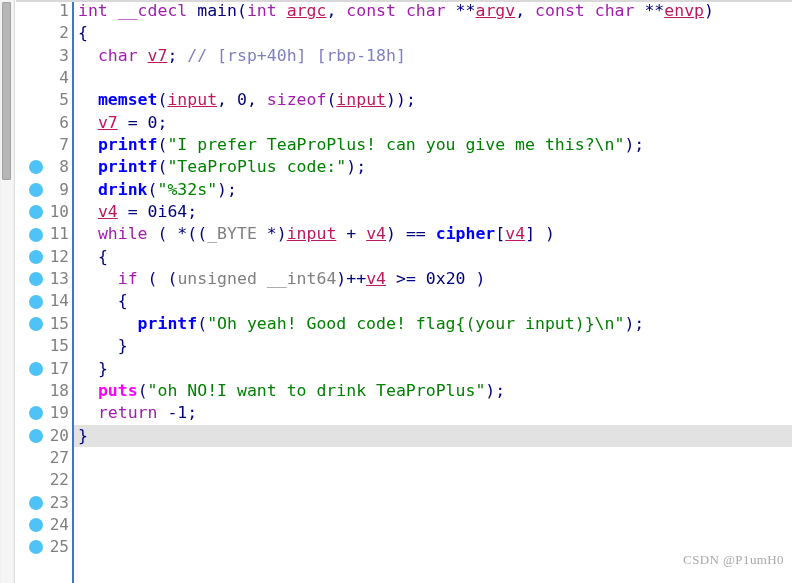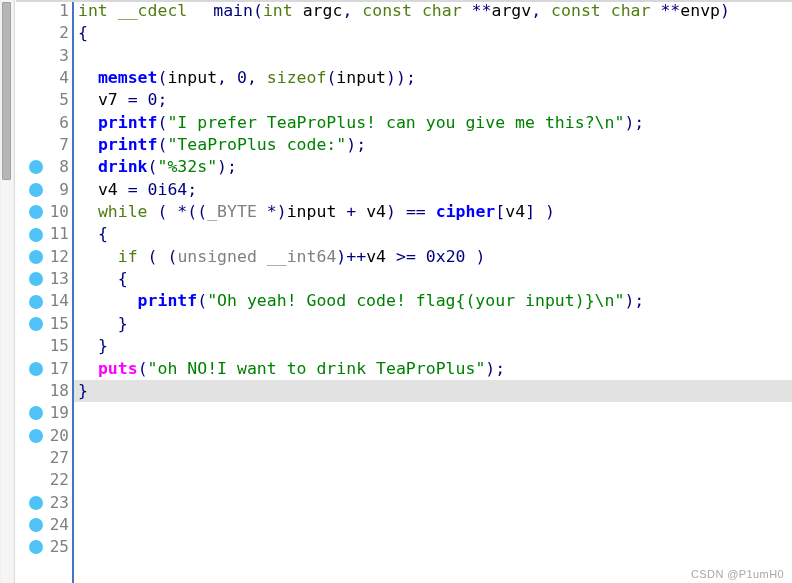--- a/index.html
+++ b/index.html
@@ -92,40 +92,40 @@
   
   .bp-dot {
     position: absolute;
     left: 14px;
     width: 14px; height: 14px;
     border-radius: 50%;
     background: #4fc3f7;
   }
 
   
-  .t-kw      { color: #4d7c0f; }            
-  .t-fn      { color: #00007f; margin-left: 16px; }            
+  .t-kw      { color: #a21caf; }            
+  .t-fn      { color: #00007f; }            
   .t-call    { color: #0000ff; font-weight: bold; } 
   .t-hl      { color: #ff00ff; font-weight: bold; margin-top: 20px; } 
-  .t-var     { color: #000000; }            
+  .t-var     { color: #be185d; text-decoration: underline; }            
   .t-hlvar   { color: #ff6600; font-weight: bold; } 
   .t-str     { color: #008000; }            
   .t-cmt     { color: #8080c0; }            
   .t-type    { color: #808080; }            
   .t-num     { color: #00007f; }            
   .t-punct   { color: #00007f; }            
   .t-plain   { color: #000000; }
 
   
   .watermark {
     position: absolute;
     right: 8px;
-    bottom: 3px;
-    font-family: Liberation Sans, sans-serif;
-    font-size: 11px;
+    bottom: 15px;
+    font-family: Liberation Serif, serif;
+    font-size: 13px;
     color: #a8a8a8;
     letter-spacing: 0.4px;
     z-index: 5;
     pointer-events: none;
   }
 
   
   .chrome-top {
     position: absolute;
     left: 16px; top: 0;
@@ -187,32 +187,34 @@
       <div class="row">27</div>
       <div class="row">22</div>
       <div class="row">23</div>
       <div class="row">24</div>
       <div class="row">25</div>
     </div>
 
   <div class="code-col" id="code-col">
       <div class="row"><span class="t-kw">int</span><span class="t-plain">&nbsp;</span><span class="t-kw">__cdecl</span><span class="t-plain">&nbsp;</span><span class="t-fn">main</span><span class="t-punct">(</span><span class="t-kw">int</span><span class="t-plain">&nbsp;</span><span class="t-var">argc</span><span class="t-punct">,</span><span class="t-plain">&nbsp;</span><span class="t-kw">const</span><span class="t-plain">&nbsp;</span><span class="t-kw">char</span><span class="t-plain">&nbsp;</span><span class="t-punct">*</span><span class="t-punct">*</span><span class="t-var">argv</span><span class="t-punct">,</span><span class="t-plain">&nbsp;</span><span class="t-kw">const</span><span class="t-plain">&nbsp;</span><span class="t-kw">char</span><span class="t-plain">&nbsp;</span><span class="t-punct">*</span><span class="t-punct">*</span><span class="t-var">envp</span><span class="t-punct">)</span></div>
       <div class="row"><span class="t-punct">{</span></div>
+      <div class="row"><span class="t-plain">&nbsp;&nbsp;</span><span class="t-kw">char</span><span class="t-plain">&nbsp;</span><span class="t-var">v7</span><span class="t-punct">;</span><span class="t-plain">&nbsp;</span><span class="t-cmt">// [rsp+40h] [rbp-18h]</span></div>
       <div class="row">&nbsp;</div>
       <div class="row"><span class="t-plain">&nbsp;&nbsp;</span><span class="t-call">memset</span><span class="t-punct">(</span><span class="t-var">input</span><span class="t-punct">,</span><span class="t-plain">&nbsp;</span><span class="t-num">0</span><span class="t-punct">,</span><span class="t-plain">&nbsp;</span><span class="t-kw">sizeof</span><span class="t-punct">(</span><span class="t-var">input</span><span class="t-punct">)</span><span class="t-punct">)</span><span class="t-punct">;</span></div>
       <div class="row"><span class="t-plain">&nbsp;&nbsp;</span><span class="t-var">v7</span><span class="t-plain">&nbsp;</span><span class="t-punct">=</span><span class="t-plain">&nbsp;</span><span class="t-num">0</span><span class="t-punct">;</span></div>
       <div class="row"><span class="t-plain">&nbsp;&nbsp;</span><span class="t-call">printf</span><span class="t-punct">(</span><span class="t-str">"I prefer TeaProPlus! can you give me this?\n"</span><span class="t-punct">)</span><span class="t-punct">;</span></div>
       <div class="row"><span class="t-plain">&nbsp;&nbsp;</span><span class="t-call">printf</span><span class="t-punct">(</span><span class="t-str">"TeaProPlus code:"</span><span class="t-punct">)</span><span class="t-punct">;</span></div>
       <div class="row"><span class="t-plain">&nbsp;&nbsp;</span><span class="t-call">drink</span><span class="t-punct">(</span><span class="t-str">"%32s"</span><span class="t-punct">)</span><span class="t-punct">;</span></div>
       <div class="row"><span class="t-plain">&nbsp;&nbsp;</span><span class="t-var">v4</span><span class="t-plain">&nbsp;</span><span class="t-punct">=</span><span class="t-plain">&nbsp;</span><span class="t-num">0i64</span><span class="t-punct">;</span></div>
       <div class="row"><span class="t-plain">&nbsp;&nbsp;</span><span class="t-kw">while</span><span class="t-plain">&nbsp;</span><span class="t-punct">(</span><span class="t-plain">&nbsp;</span><span class="t-punct">*</span><span class="t-punct">(</span><span class="t-punct">(</span><span class="t-type">_BYTE</span><span class="t-plain">&nbsp;</span><span class="t-punct">*</span><span class="t-punct">)</span><span class="t-var">input</span><span class="t-plain">&nbsp;</span><span class="t-punct">+</span><span class="t-plain">&nbsp;</span><span class="t-var">v4</span><span class="t-punct">)</span><span class="t-plain">&nbsp;</span><span class="t-punct">=</span><span class="t-punct">=</span><span class="t-plain">&nbsp;</span><span class="t-call">cipher</span><span class="t-punct">[</span><span class="t-var">v4</span><span class="t-punct">]</span><span class="t-plain">&nbsp;</span><span class="t-punct">)</span></div>
       <div class="row"><span class="t-plain">&nbsp;&nbsp;</span><span class="t-punct">{</span></div>
       <div class="row"><span class="t-plain">&nbsp;&nbsp;&nbsp;&nbsp;</span><span class="t-kw">if</span><span class="t-plain">&nbsp;</span><span class="t-punct">(</span><span class="t-plain">&nbsp;</span><span class="t-punct">(</span><span class="t-type">unsigned</span><span class="t-plain">&nbsp;</span><span class="t-type">__int64</span><span class="t-punct">)</span><span class="t-punct">+</span><span class="t-punct">+</span><span class="t-var">v4</span><span class="t-plain">&nbsp;</span><span class="t-punct">&gt;</span><span class="t-punct">=</span><span class="t-plain">&nbsp;</span><span class="t-num">0x20</span><span class="t-plain">&nbsp;</span><span class="t-punct">)</span></div>
       <div class="row"><span class="t-plain">&nbsp;&nbsp;&nbsp;&nbsp;</span><span class="t-punct">{</span></div>
       <div class="row"><span class="t-plain">&nbsp;&nbsp;&nbsp;&nbsp;&nbsp;&nbsp;</span><span class="t-call">printf</span><span class="t-punct">(</span><span class="t-str">"Oh yeah! Good code! flag{(your input)}\n"</span><span class="t-punct">)</span><span class="t-punct">;</span></div>
       <div class="row"><span class="t-plain">&nbsp;&nbsp;&nbsp;&nbsp;</span><span class="t-punct">}</span></div>
       <div class="row"><span class="t-plain">&nbsp;&nbsp;</span><span class="t-punct">}</span></div>
       <div class="row"><span class="t-plain">&nbsp;&nbsp;</span><span class="t-hl">puts</span><span class="t-punct">(</span><span class="t-str">"oh NO!I want to drink TeaProPlus"</span><span class="t-punct">)</span><span class="t-punct">;</span></div>
+      <div class="row"><span class="t-plain">&nbsp;&nbsp;</span><span class="t-kw">return</span><span class="t-plain">&nbsp;</span><span class="t-punct">-</span><span class="t-num">1</span><span class="t-punct">;</span></div>
       <div class="row current"><span class="t-punct">}</span></div>
     </div>
 
   <div class="watermark">CSDN @P1umH0</div>
 </div>
 
 </body></html>

